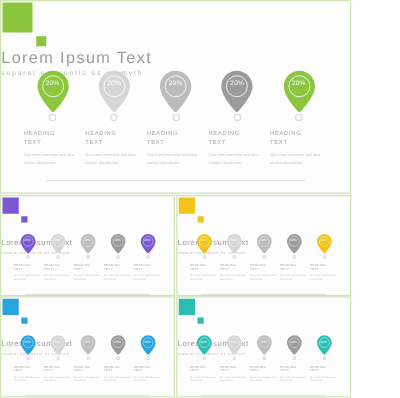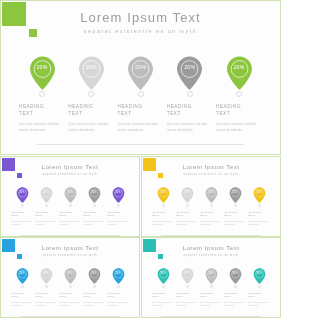--- a/index.html
+++ b/index.html
@@ -27,21 +27,21 @@
 
   
   .deco-big{position:absolute;}
   .deco-small{position:absolute;}
   .hero .deco-big{left:1px;top:1px;width:24px;height:24px;}
   .hero .deco-small{left:28px;top:28px;width:8px;height:8px;}
   .mini .deco-big{left:1px;top:1px;width:13px;height:13px;}
   .mini .deco-small{left:16px;top:16px;width:5px;height:5px;}
 
   
-  .titlewrap{position:absolute;left:0;right:0;text-align:center;}
+  .titlewrap{position:absolute;left:0;right:0;text-align:left;margin-top:28px;}
   .hero .titlewrap{top:9px;}
   .mini .titlewrap{top:6px;}
   .ttl{
     color:#9d9d9d;font-weight:400;letter-spacing:.9px;
     white-space:nowrap;
   }
   .hero .ttl{font-size:13px;letter-spacing:1.1px;}
   .mini .ttl{font-size:6.2px;letter-spacing:.5px;}
   .sub{
     color:#b9b9b9;white-space:nowrap;

